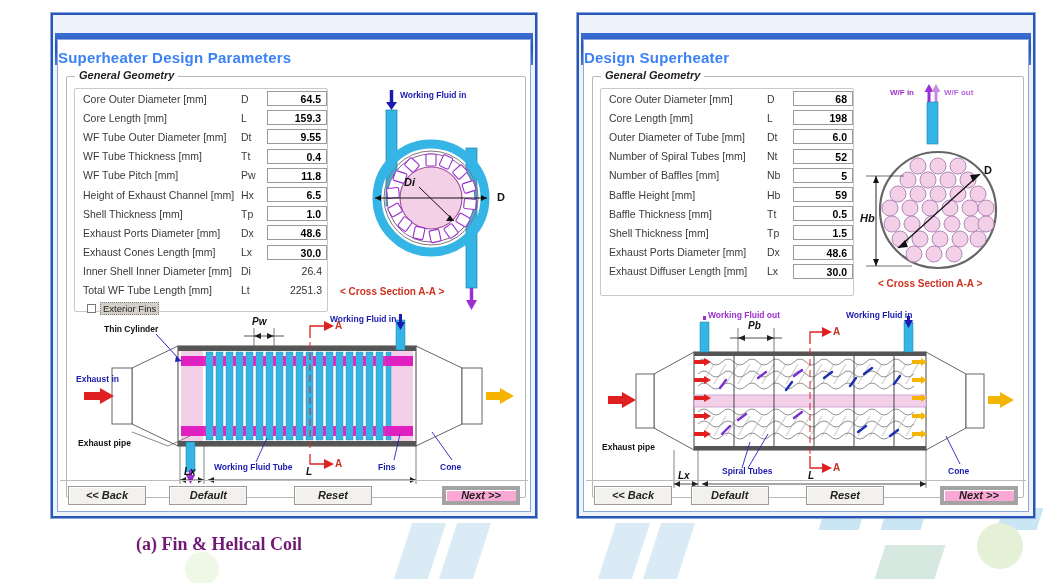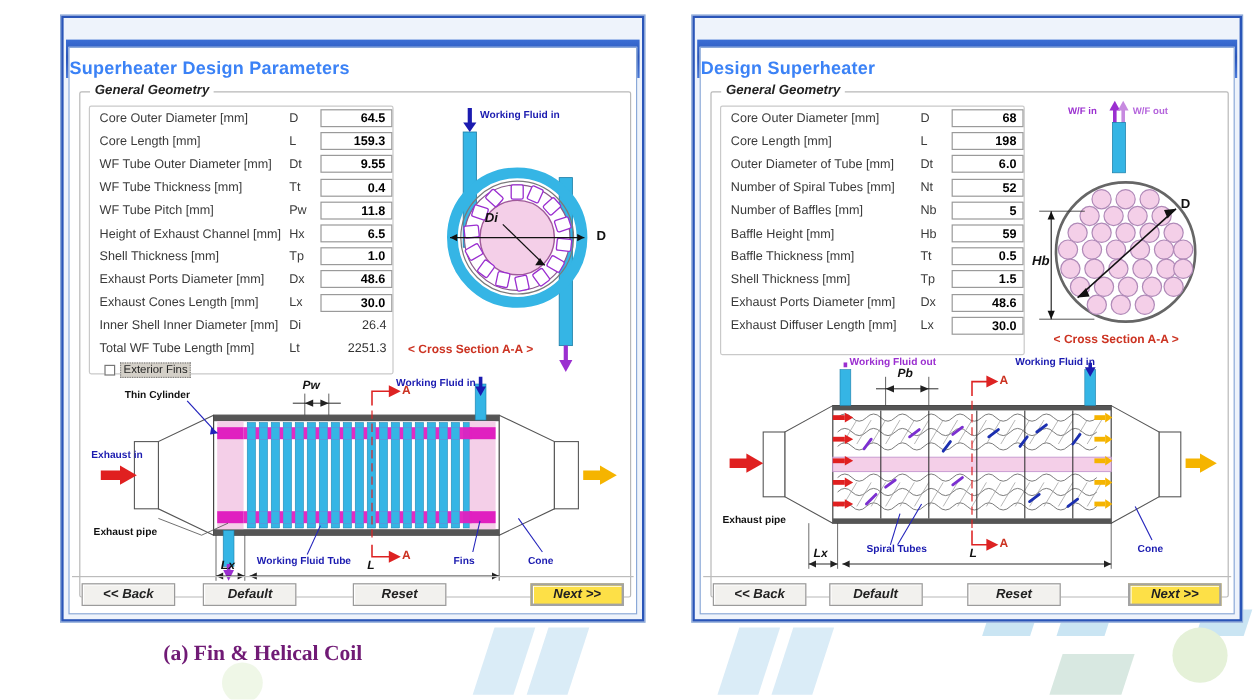--- a/index.html
+++ b/index.html
@@ -67,21 +67,21 @@
   .chklabel{font-size:9.5px;color:#222;background:#d4d0c8;padding:0 2px;border:1px dotted #808080;}
 
   
   .btnbar{position:absolute;left:2px;right:2px;bottom:2px;height:28px;display:flex;align-items:center;}
   .xbtn{
     height:19px;min-width:78px;border:1px solid #9b9b9b;background:#f2f1ee;
     font-size:11px;font-weight:bold;font-style:italic;color:#222;
     display:flex;align-items:center;justify-content:center;box-sizing:border-box;
     box-shadow:inset 1px 1px 0 #fff;
   }
-  .xbtn.primary{background:#fde047;border:2px solid #a3a3a3;}
+  .xbtn.primary{background:#f9a8d4;border:4px solid #a3a3a3;}
 
   
   .caption{
     position:absolute;font-family:"Liberation Serif", serif;
     font-size:18px;color:#701a75;white-space:nowrap;font-weight:bold;
   }
 
   
   .wm{position:absolute;opacity:.55;pointer-events:none;}
   .wm-slash{position:absolute;background:#bcdcf0;transform:skewX(-18deg);}
@@ -545,21 +545,21 @@
             <path d="M16 94 l-3 7 h6 z" fill="#111"></path>
             <path d="M16 184 l-3 -7 h6 z" fill="#111"></path>
           </svg>
           <span class="dlabel purple" style="left:30px;top:6px;font-size:8px;">W/F in</span>
           <span class="dlabel purple" style="left:84px;top:6px;font-size:8px;opacity:.75;">W/F out</span>
           <span class="dlabel dark" style="left:124px;top:82px;font-size:11px;">D</span>
           <span class="dlabel dark italic" style="left:0px;top:130px;font-size:11px;">Hb</span>
           <span class="dlabel red" style="left:18px;top:196px;font-size:10px;">&lt; Cross Section A-A &gt;</span>
         </div>
 
-        <div style="position:absolute;left:14px;top:262px;width:420px;height:180px;">
+        <div style="position:absolute;left:14px;top:276px;width:420px;height:180px;">
           <svg width="420" height="180" viewBox="0 0 420 180">
 
             <path d="M96 36 L56 58 L56 112 L96 134" fill="none" stroke="#555" stroke-width="0.9"></path>
             <rect x="38" y="58" width="18" height="54" fill="#fff" stroke="#555" stroke-width="0.9"></rect>
 
             <path d="M328 36 L368 58 L368 112 L328 134" fill="none" stroke="#555" stroke-width="0.9"></path>
             <rect x="368" y="58" width="18" height="54" fill="#fff" stroke="#555" stroke-width="0.9"></rect>
 
             <rect x="96" y="36" width="232" height="98" fill="#ffffff" stroke="#444" stroke-width="1"></rect>
             <rect x="96" y="36" width="232" height="4" fill="#555"></rect>

